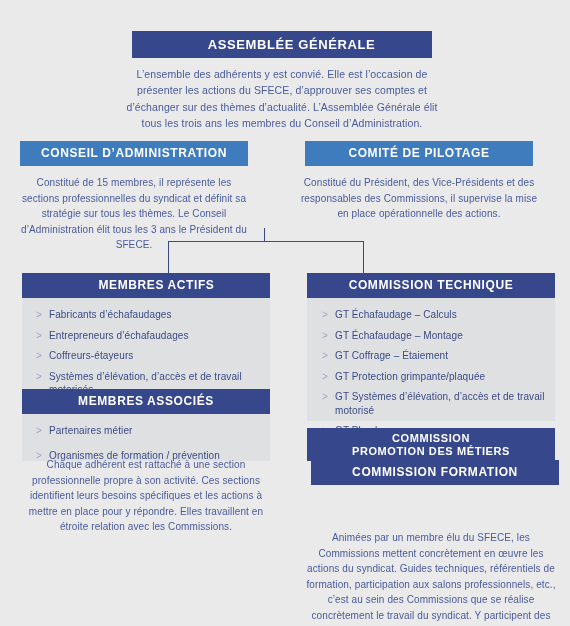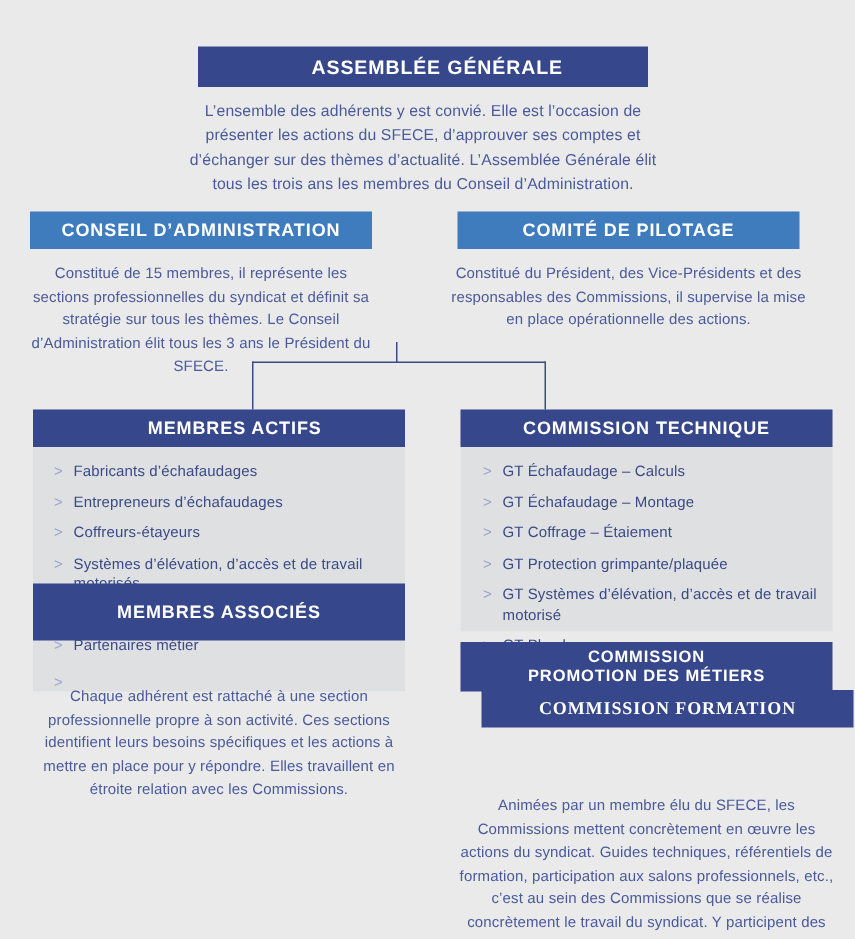--- a/index.html
+++ b/index.html
@@ -98,32 +98,32 @@
   #connector-stub {
     left: 264px; top: 228px; width: 0; height: 14px;
     border-left: 1.5px solid #3b4a86;
   }
 
   
   #ma-panel    { left: 22px; top: 273px; width: 248px; height: 188px; }
   #ma-bar      { left: 22px; top: 273px; width: 248px; height: 25px; font-size: 12px; padding-left: 21px; }
   #ma-list     { left: 36px; top: 308px; width: 228px; font-size: 10px; }
 
-  #mas-bar     { left: 22px; top: 389px; width: 248px; height: 38px; font-size: 12px; }
+  #mas-bar     { left: 22px; top: 389px; width: 248px; height: 25px; font-size: 12px; }
   #mas-list    { left: 36px; top: 424px; width: 228px; font-size: 10px; }
 
   #ma-text     { left: 18px; top: 457px; width: 256px; font-size: 10px; }
 
   
   #ct-panel    { left: 307px; top: 273px; width: 248px; height: 148px; }
   #ct-bar      { left: 307px; top: 273px; width: 248px; height: 25px; font-size: 12px; }
   #ct-list     { left: 322px; top: 308px; width: 226px; font-size: 10px; }
 
   #cpm-bar     { left: 307px; top: 428px; width: 248px; height: 33px; font-size: 11px; }
-  #cf-bar      { left: 321px; top: 460px; width: 248px; height: 25px; font-size: 12px; font-family: Liberation Serif, serif; }
+  #cf-bar      { left: 311px; top: 460px; width: 248px; height: 25px; font-size: 12px; }
   #ct-text     { left: 302px; top: 497px; width: 258px; font-size: 10px; margin-top: 33px; }
 </style>
 </head>
 <body>
 
 <div class="org-root">
 
   <div class="blk bar bar-dark" id="ag-bar">ASSEMBLÉE GÉNÉRALE</div>
   <div class="blk para" id="ag-text">L’ensemble des adhérents y est convié. Elle est l’occasion de présenter les actions du SFECE, d’approuver ses comptes et d’échanger sur des thèmes d’actualité. L’Assemblée Générale élit tous les trois ans les membres du Conseil d’Administration.</div>
 
@@ -159,20 +159,21 @@
   </ul>
 
   <div class="blk bar bar-dark" id="mas-bar">MEMBRES ASSOCIÉS</div>
   <ul class="blk blist" id="mas-list">
     <li style="margin-bottom:11px">
       <span class="chev">&gt;</span>
       <span>Partenaires métier</span>
     </li>
     <li>
       <span class="chev">&gt;</span>
+      <span>Organismes de formation / prévention</span>
     </li>
   </ul>
 
   <div class="blk para" id="ma-text">Chaque adhérent est rattaché à une section professionnelle propre à son activité. Ces sections identifient leurs besoins spécifiques et les actions à mettre en place pour y répondre. Elles travaillent en étroite relation avec les Commissions.</div>
 
   <div class="blk panel" id="ct-panel"></div>
 
   <div class="blk bar bar-dark" id="ct-bar">COMMISSION TECHNIQUE</div>
   <ul class="blk blist" id="ct-list">
     <li>

